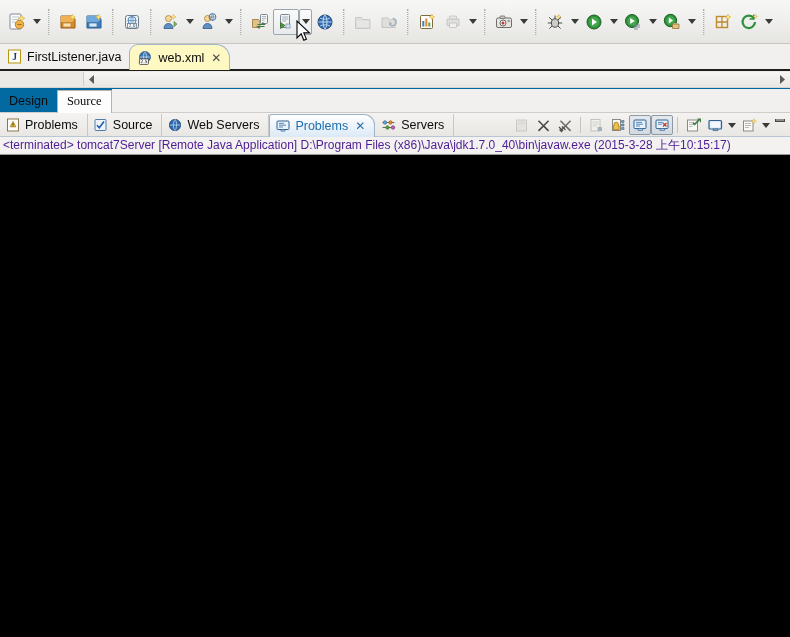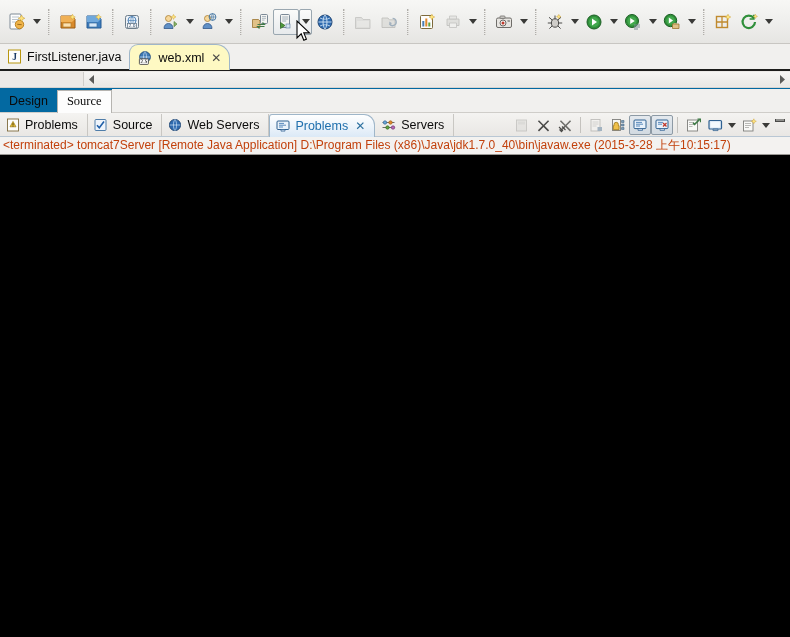--- a/index.html
+++ b/index.html
@@ -250,21 +250,21 @@
     border: 1px solid #4a4a48;
     border-top: none;
     background: #8f8f8c;
   }
 
   .console-status {
     height: 18px; min-height: 18px;
     background: #f3f2f0;
     border-bottom: 1px solid #9a9894;
     font-size: 12px;
-    color: #c2410c;
+    color: #4c1d95;
     display: flex;
     align-items: center;
     padding-left: 3px;
     white-space: nowrap;
     overflow: hidden;
   }
 
   .console-body {
     flex: 1;
     background: #000000;

